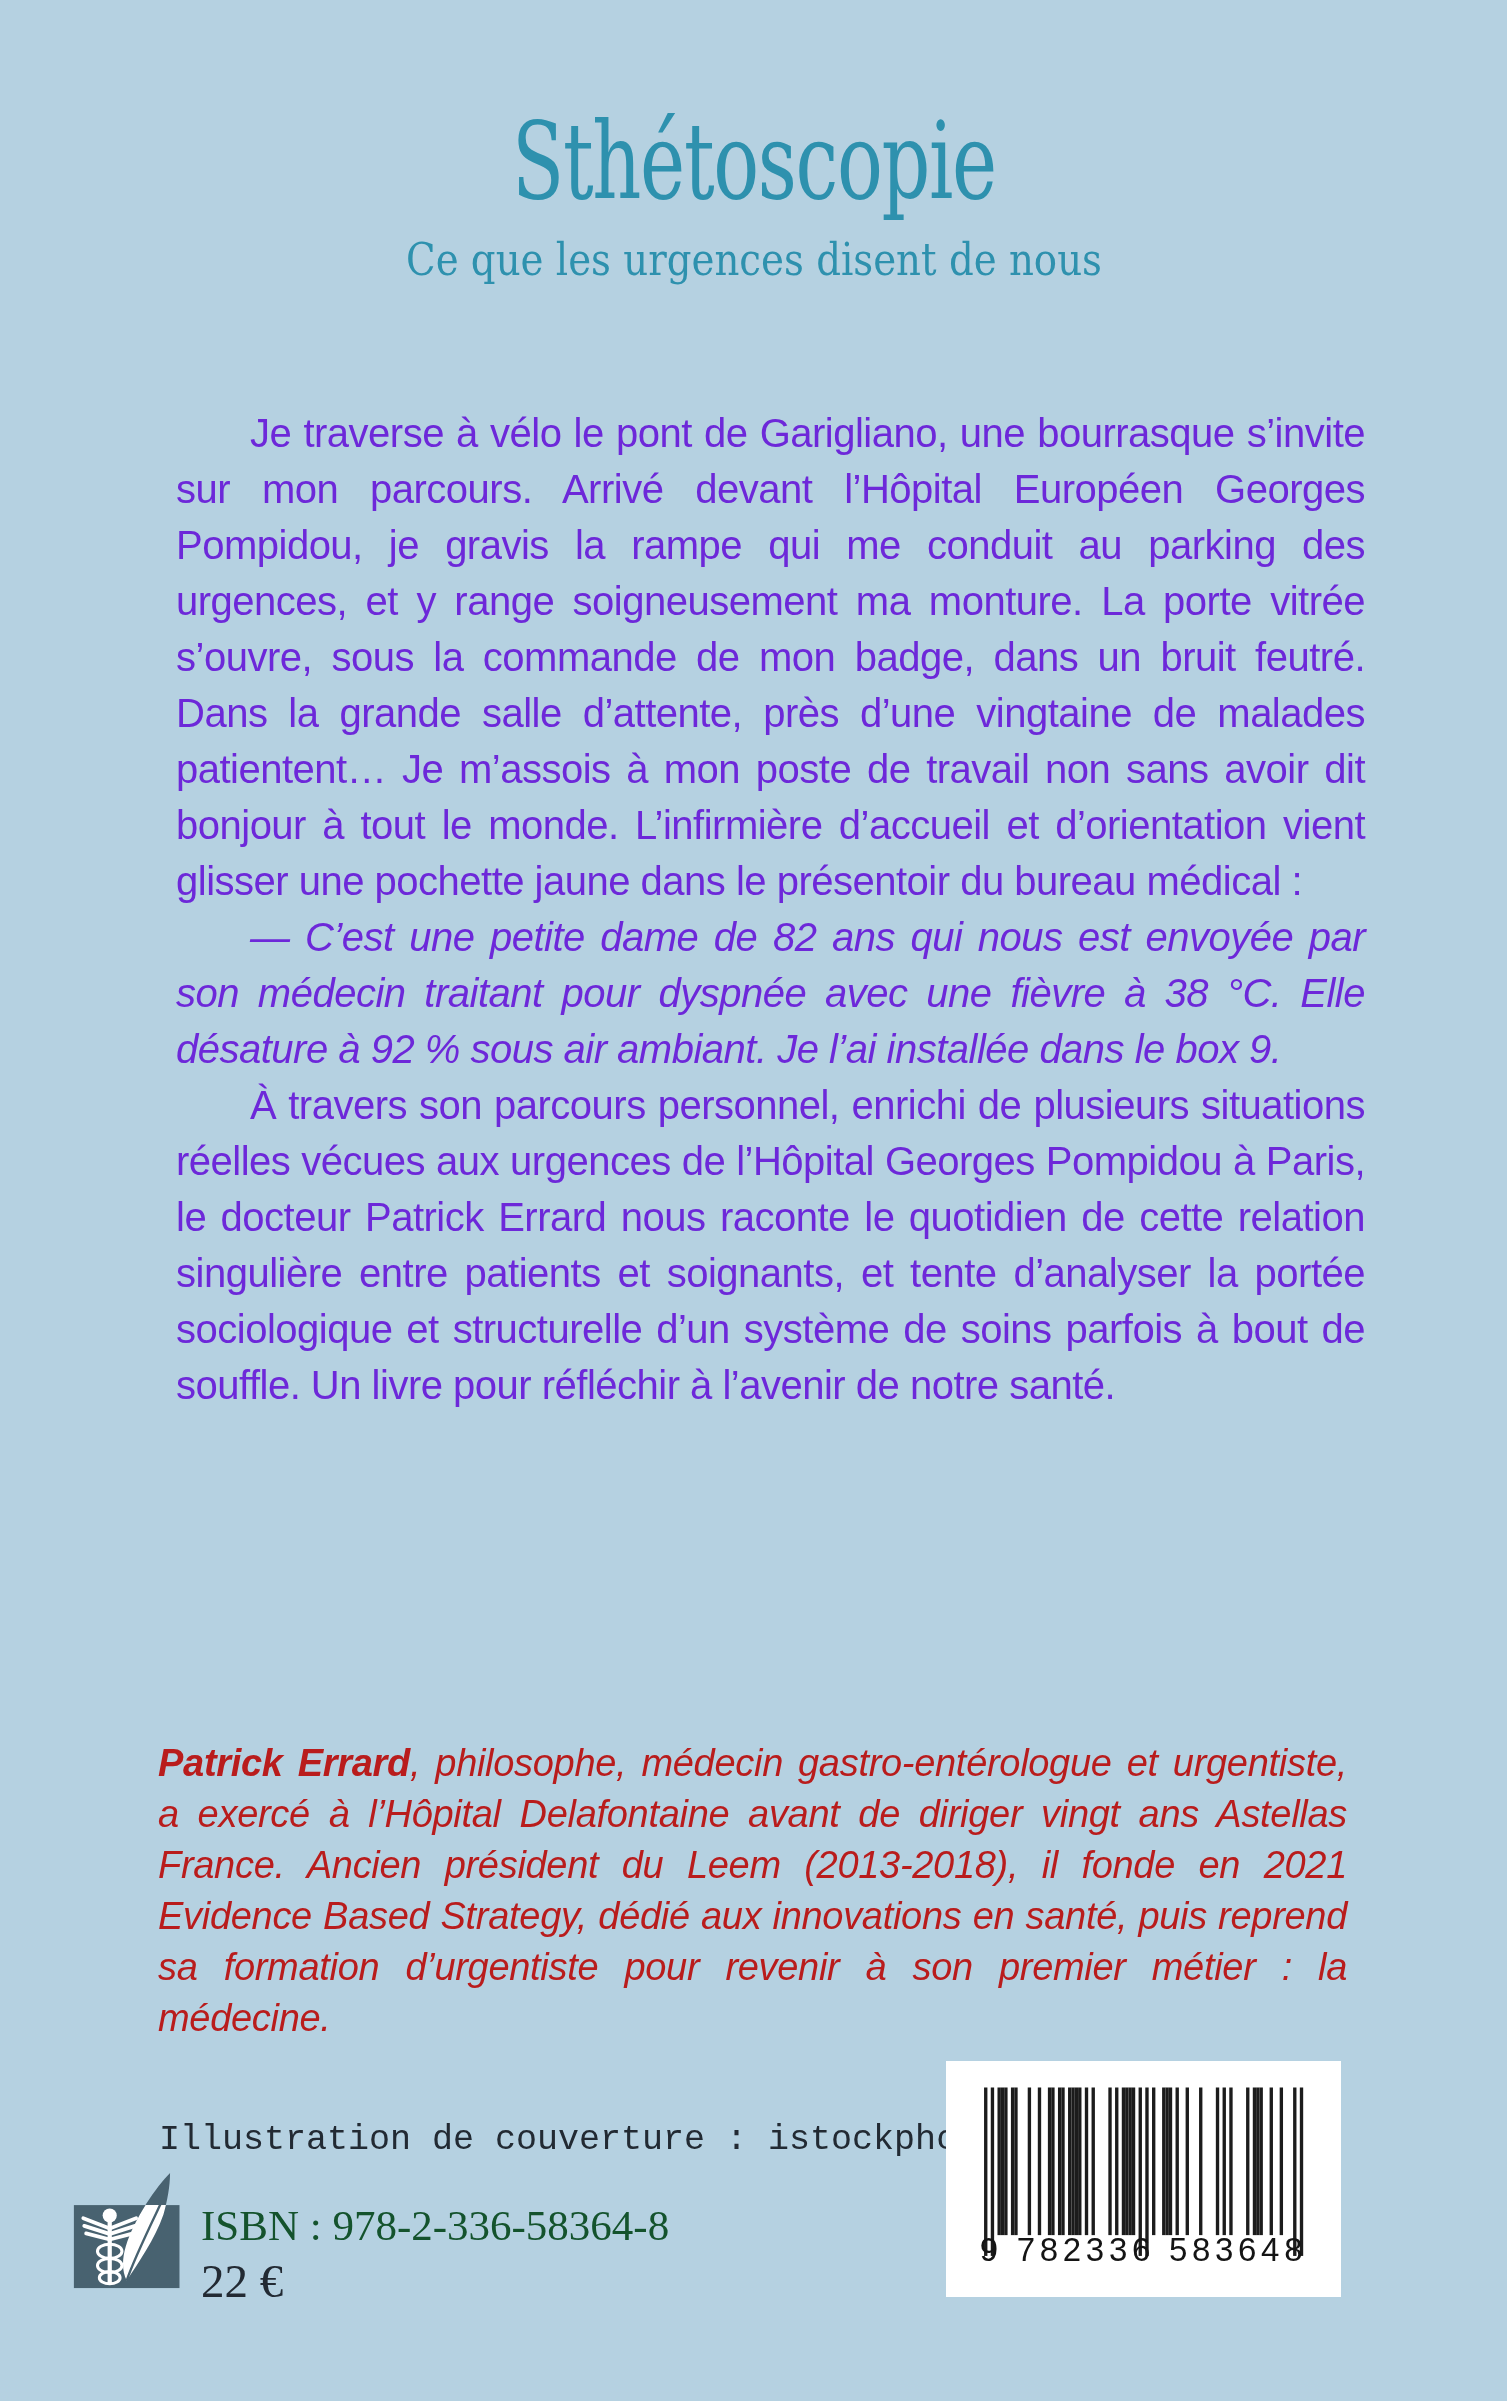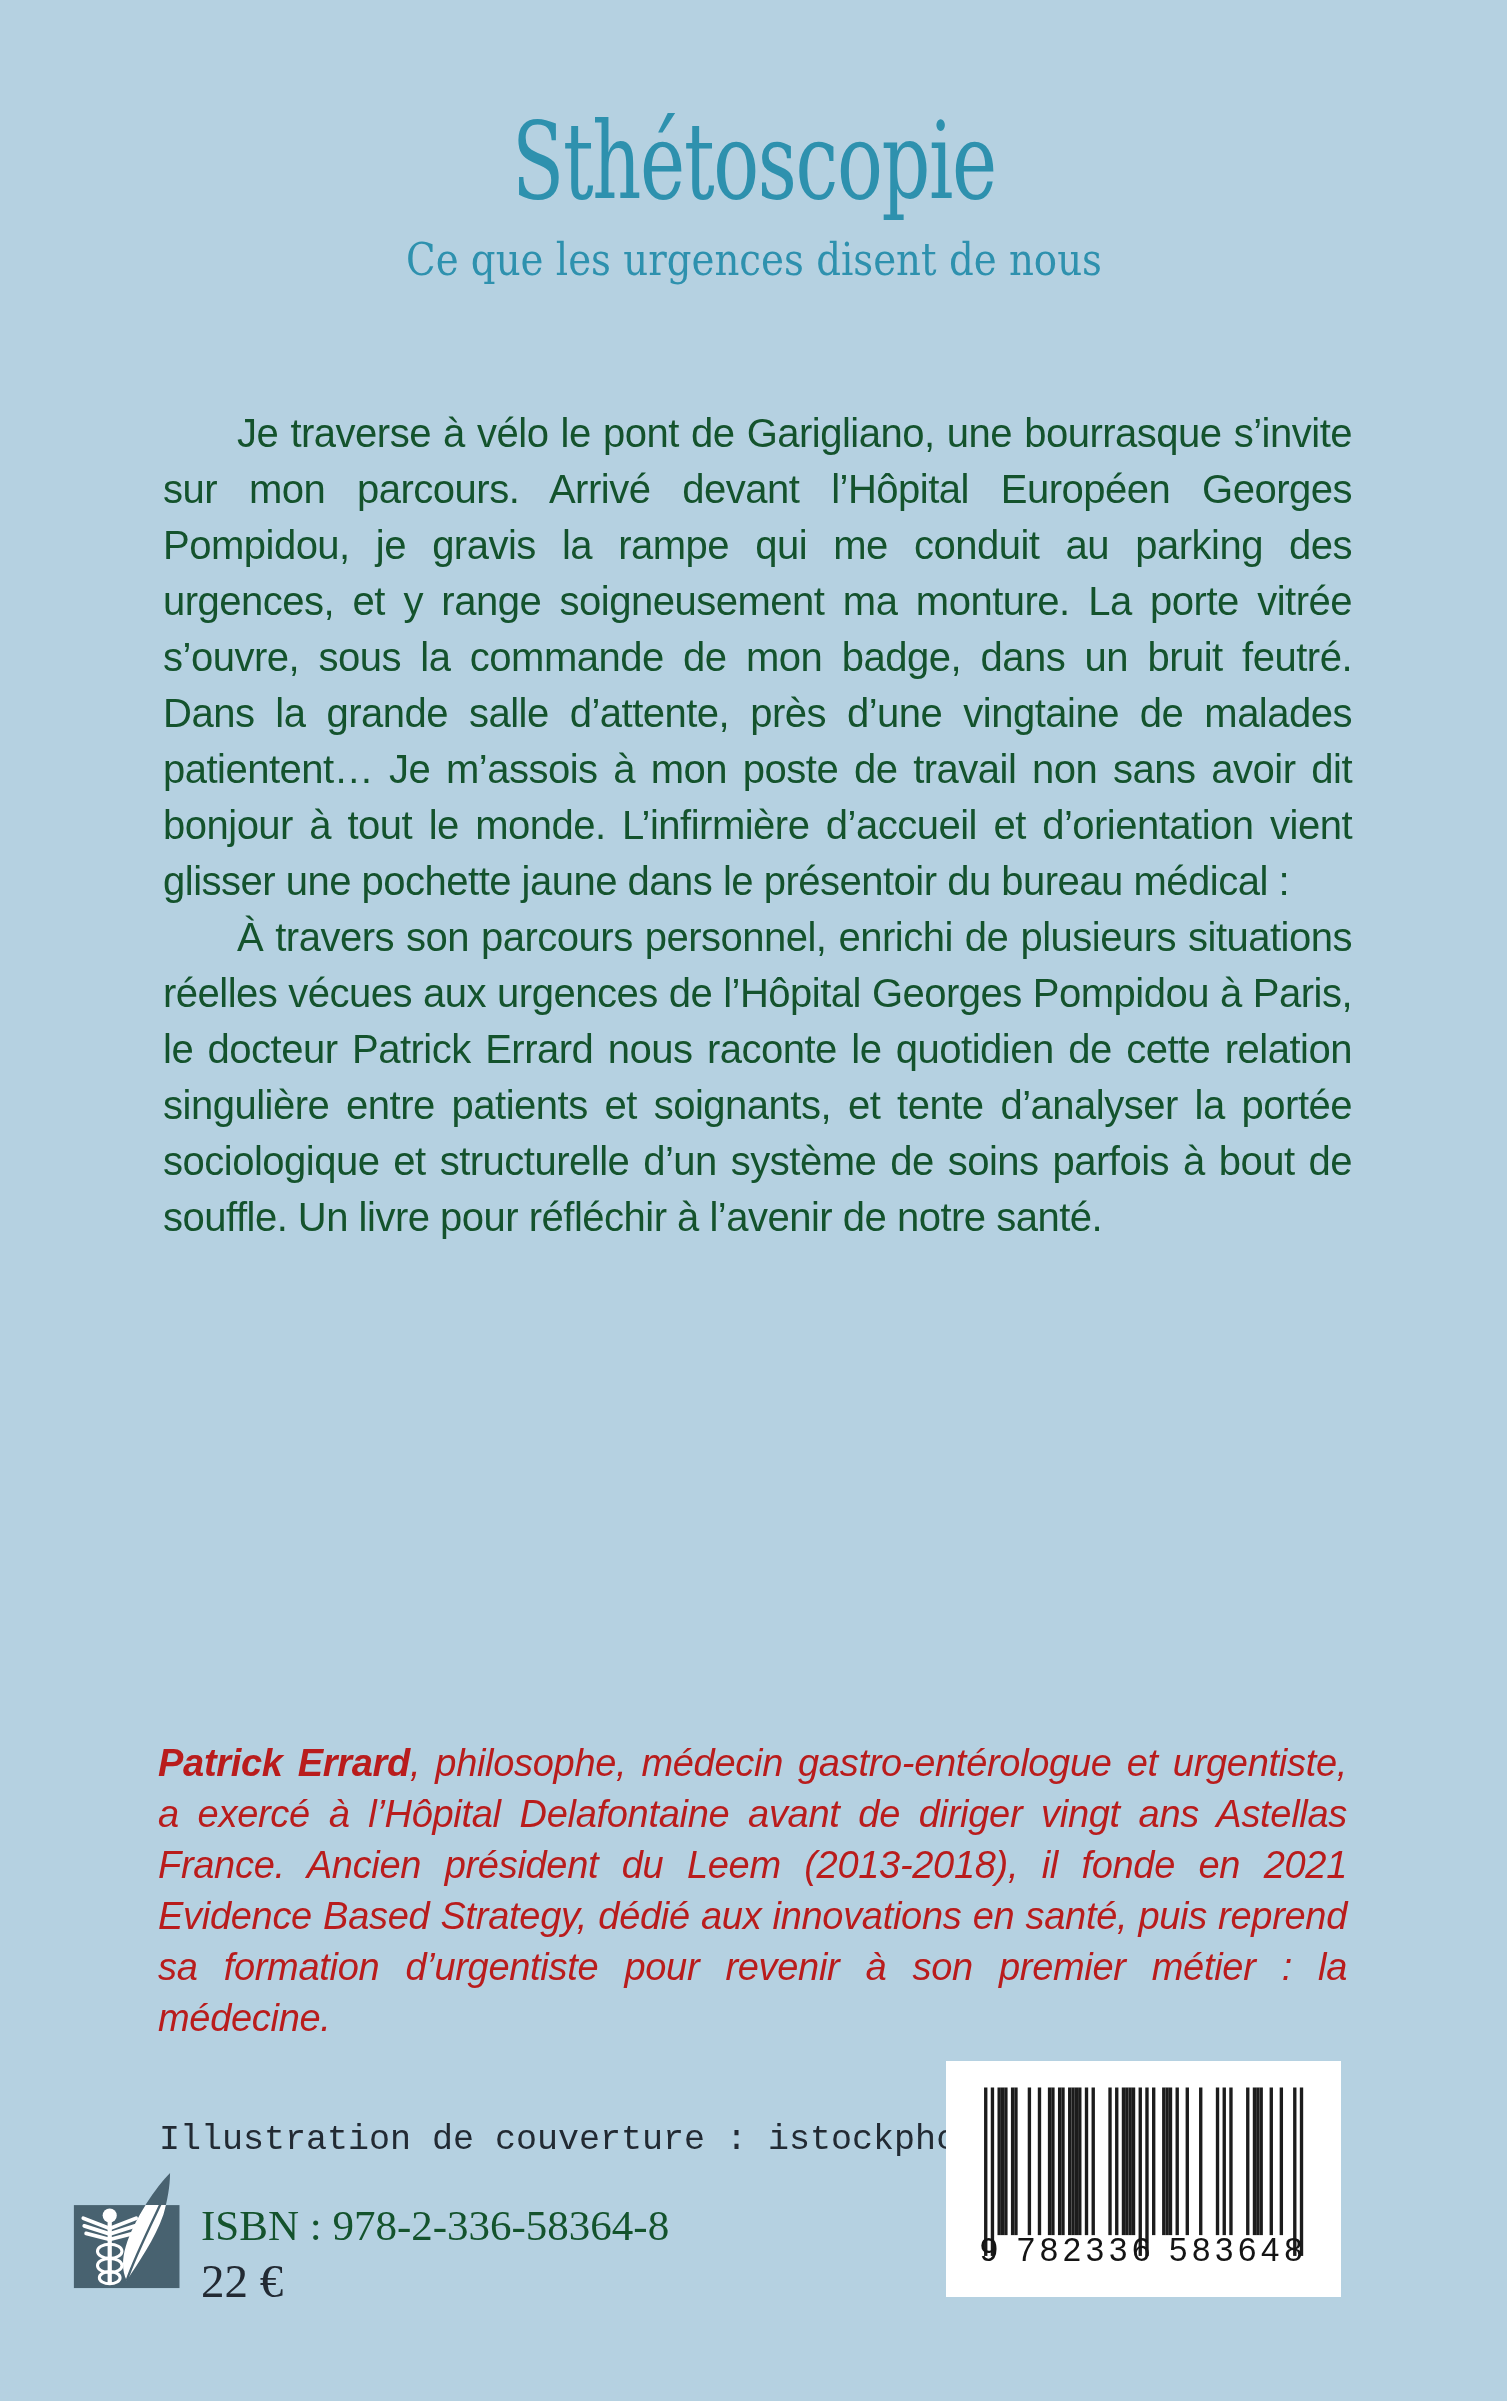--- a/index.html
+++ b/index.html
@@ -24,22 +24,22 @@
   }
   .subtitle {
     font-family:"DejaVu Serif", serif;
     font-weight:400;
     font-size:44px;
     margin-top:17px;
     transform:scaleX(.88);
     transform-origin:50% 50%;
   }
   .body-text {
-    position:absolute; left:163px; top:405px; width:1189px;
-    color:#14532d;
+    position:absolute; left:176px; top:405px; width:1189px;
+    color:#6d28d9;
     font-size:40px; line-height:56px;
     text-align:justify;
     letter-spacing:-0.5px;
   }
   .body-text p { text-indent:74px; margin:0; }
   .p-italic { font-style:italic; }
   .bio {
     position:absolute; left:158px; top:1738px; width:1189px;
     color:#b91c1c;
     font-size:38px; line-height:51px;
@@ -83,20 +83,21 @@
 
 <div class="page">
 
   <div class="header">
     <div class="title">Sthétoscopie</div>
     <div class="subtitle">Ce que les urgences disent de nous</div>
   </div>
 
   <div class="body-text">
     <p>Je traverse à vélo le pont de Garigliano, une bourrasque s’invite sur mon parcours. Arrivé devant l’Hôpital Européen Georges Pompidou, je gravis la rampe qui me conduit au parking des urgences, et y range soigneusement ma monture. La porte vitrée s’ouvre, sous la commande de mon badge, dans un bruit feutré. Dans la grande salle d’attente, près d’une vingtaine de malades patientent… Je m’assois à mon poste de travail non sans avoir dit bonjour à tout le monde. L’infirmière d’accueil et d’orientation vient glisser une pochette jaune dans le présentoir du bureau médical :</p>
+    <p class="p-italic">— C’est une petite dame de 82 ans qui nous est envoyée par son médecin traitant pour dyspnée avec une fièvre à 38 °C. Elle désature à 92 % sous air ambiant. Je l’ai installée dans le box 9.</p>
     <p>À travers son parcours personnel, enrichi de plusieurs situations réelles vécues aux urgences de l’Hôpital Georges Pompidou à Paris, le docteur Patrick Errard nous raconte le quotidien de cette relation singulière entre patients et soignants, et tente d’analyser la portée sociologique et structurelle d’un système de soins parfois à bout de souffle. Un livre pour réfléchir à l’avenir de notre santé.</p>
   </div>
 
   <div class="bio"><strong>Patrick Errard</strong><span>, philosophe, médecin gastro-entérologue et urgentiste, a exercé à l’Hôpital Delafontaine avant de diriger vingt ans Astellas France. Ancien président du Leem (2013-2018), il fonde en 2021 Evidence Based Strategy, dédié aux innovations en santé, puis reprend sa formation d’urgentiste pour revenir à son premier métier : la médecine.</span></div>
 
   <div class="credit">Illustration de couverture : istockphoto.</div>
 
   <svg class="logo" viewBox="0 0 140 128" xmlns="http://www.w3.org/2000/svg">
     <defs>
       <clipPath id="logo-clip">

